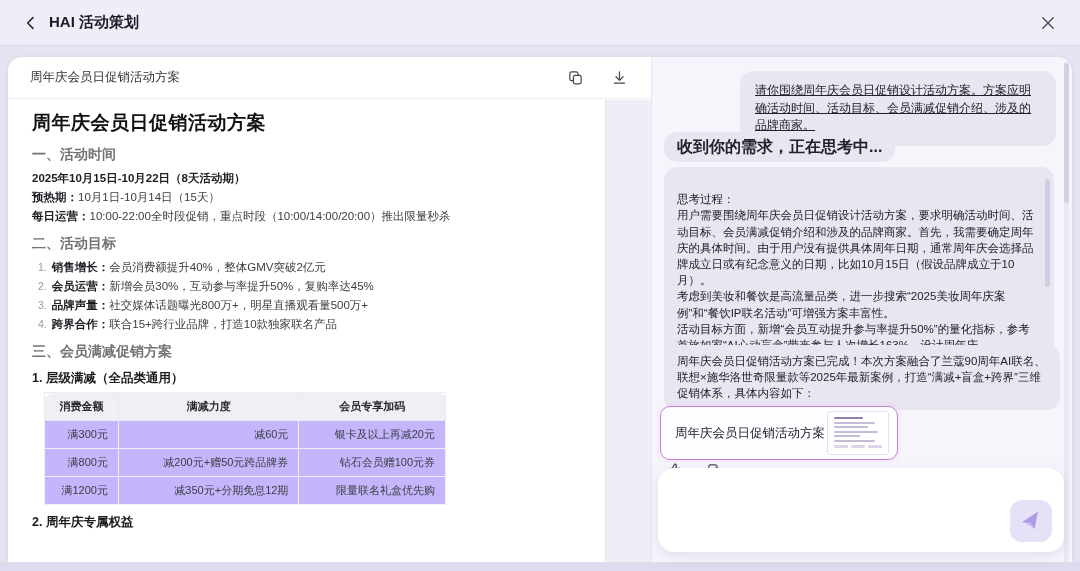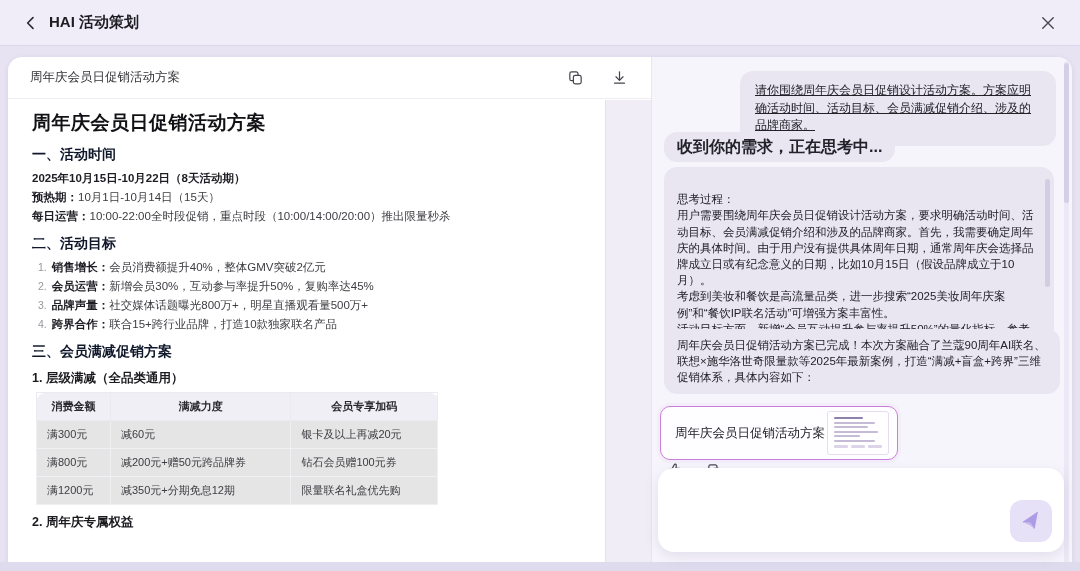--- a/index.html
+++ b/index.html
@@ -20,42 +20,42 @@
   
   .doc-panel { position:absolute; left:0; top:0; bottom:0; width:644px; background:#ffffff;
                border-right:1px solid #e8e5f0; border-radius:14px 0 0 14px; }
   .doc-toolbar { height:42px; display:flex; align-items:center; padding:0 22px; border-bottom:1px solid #ececf2; }
   .doc-toolbar-title { font-size:12.5px; color:#333338; }
   .tool-icons { margin-left:auto; display:flex; gap:24px; }
   .icon-btn { background:none; border:none; cursor:pointer; width:20px; height:20px; display:flex; align-items:center; justify-content:center; }
   .doc-gutter { position:absolute; top:43px; right:0; bottom:0; width:46px; background:#f0edf6; border-left:1px solid #e5e2ed; border-radius:0 0 0 0; }
   .doc-body { position:absolute; left:0; right:46px; top:43px; bottom:0; padding:2px 24px 0 24px; overflow:hidden; }
   .doc-body h1 { font-size:19px; color:#121216; margin:8px 0 10px 0; letter-spacing:.5px; }
-  .doc-body h2 { font-size:14px; color:#0f172a; margin:9px 0 5px 0; }
+  .doc-body h2 { font-size:14px; color:#737373; margin:9px 0 5px 0; }
   .doc-body p { font-size:11.5px; color:#3c3c42; line-height:19px; }
   .doc-body b { color:#1c1c22; }
   .olist { margin:2px 0 0 6px; }
   .oli { font-size:11.5px; color:#3c3c42; line-height:19px; }
   .oli .num { color:#96969e; margin-right:5px; font-size:10.5px; }
   .sub-h { font-size:12.5px; font-weight:bold; color:#1a1a1f; margin:9px 0 5px 0; }
-  table.promo { border-collapse:collapse; width:402px; margin:3px 0 7px 4px; }
+  table.promo { border-collapse:collapse; width:402px; margin:3px 0 7px 12px; }
   table.promo th { background:#f1eff6; font-size:11px; color:#28282e; font-weight:bold; text-align:center;
                    padding:6px 8px; border:1px solid #eceaf1; }
-  table.promo td { font-size:11px; color:#3c3c42; text-align:left; padding:6px 10px; border:1px solid #eef0f4; background:#e5e5e5; }
+  table.promo td { font-size:11px; color:#3c3c42; text-align:right; padding:6px 10px; border:1px solid #eef0f4; background:#c4b5fd; }
   table.promo th:first-child { border-top-left-radius:8px; }
   table.promo th:last-child { border-top-right-radius:8px;text-align:center; }
 
   
   .chat-panel { position:absolute; left:644px; top:0; right:0; bottom:0; }
   .bubble { position:absolute; background:#e9e6f2; border-radius:13px; color:#222228; }
   .bubble.user { top:14px; right:16px; max-width:316px; padding:11px 15px; font-size:12px; line-height:17.5px; border-radius:13px;text-decoration:underline; }
   .bubble.ack { top:75px; left:12px; padding:7px 13px; font-size:16px; line-height:16px;font-weight:bold; }
   .bubble.think { top:110px; left:12px; width:390px; padding:8px 13px; font-size:11.5px; line-height:16.2px; white-space:pre-line; }
   .think-scroll { position:absolute; right:4px; top:12px; width:5px; height:108px; border-radius:3px; background:#d2cde0; }
-  .bubble.result { top:272px; left:12px; width:396px; padding:8px 13px; font-size:11.5px; line-height:16.2px; }
+  .bubble.result { top:288px; left:12px; width:396px; padding:8px 13px; font-size:11.5px; line-height:16.2px; }
 
   .attach-card { position:absolute; top:349px; left:8px; width:238px; height:54px; background:#fefdff;
                  border:1.5px solid #c97fd9; border-radius:10px; display:flex; align-items:center; padding:0 8px 0 14px; cursor:pointer;
                  box-shadow:0 0 0 3px rgba(201,127,217,0.06); }
   .attach-label { font-size:12.5px; color:#222228; flex:1; }
   .attach-thumb { width:62px; height:44px; background:#ffffff; border:1px solid #e7ddf0; border-radius:3px; padding:5px 6px; overflow:hidden; }
   .tline { height:2px; border-radius:1px; background:#c5bbd6; margin-bottom:2.5px; }
   .tline.t { background:#8d7fae; width:60%; }
   .tline.w1{ width:85%; } .tline.w2{ width:70%; } .tline.w3{ width:92%; } .tline.w4{ width:55%; }
   .trow { display:flex; gap:3px; margin-top:3px; }

